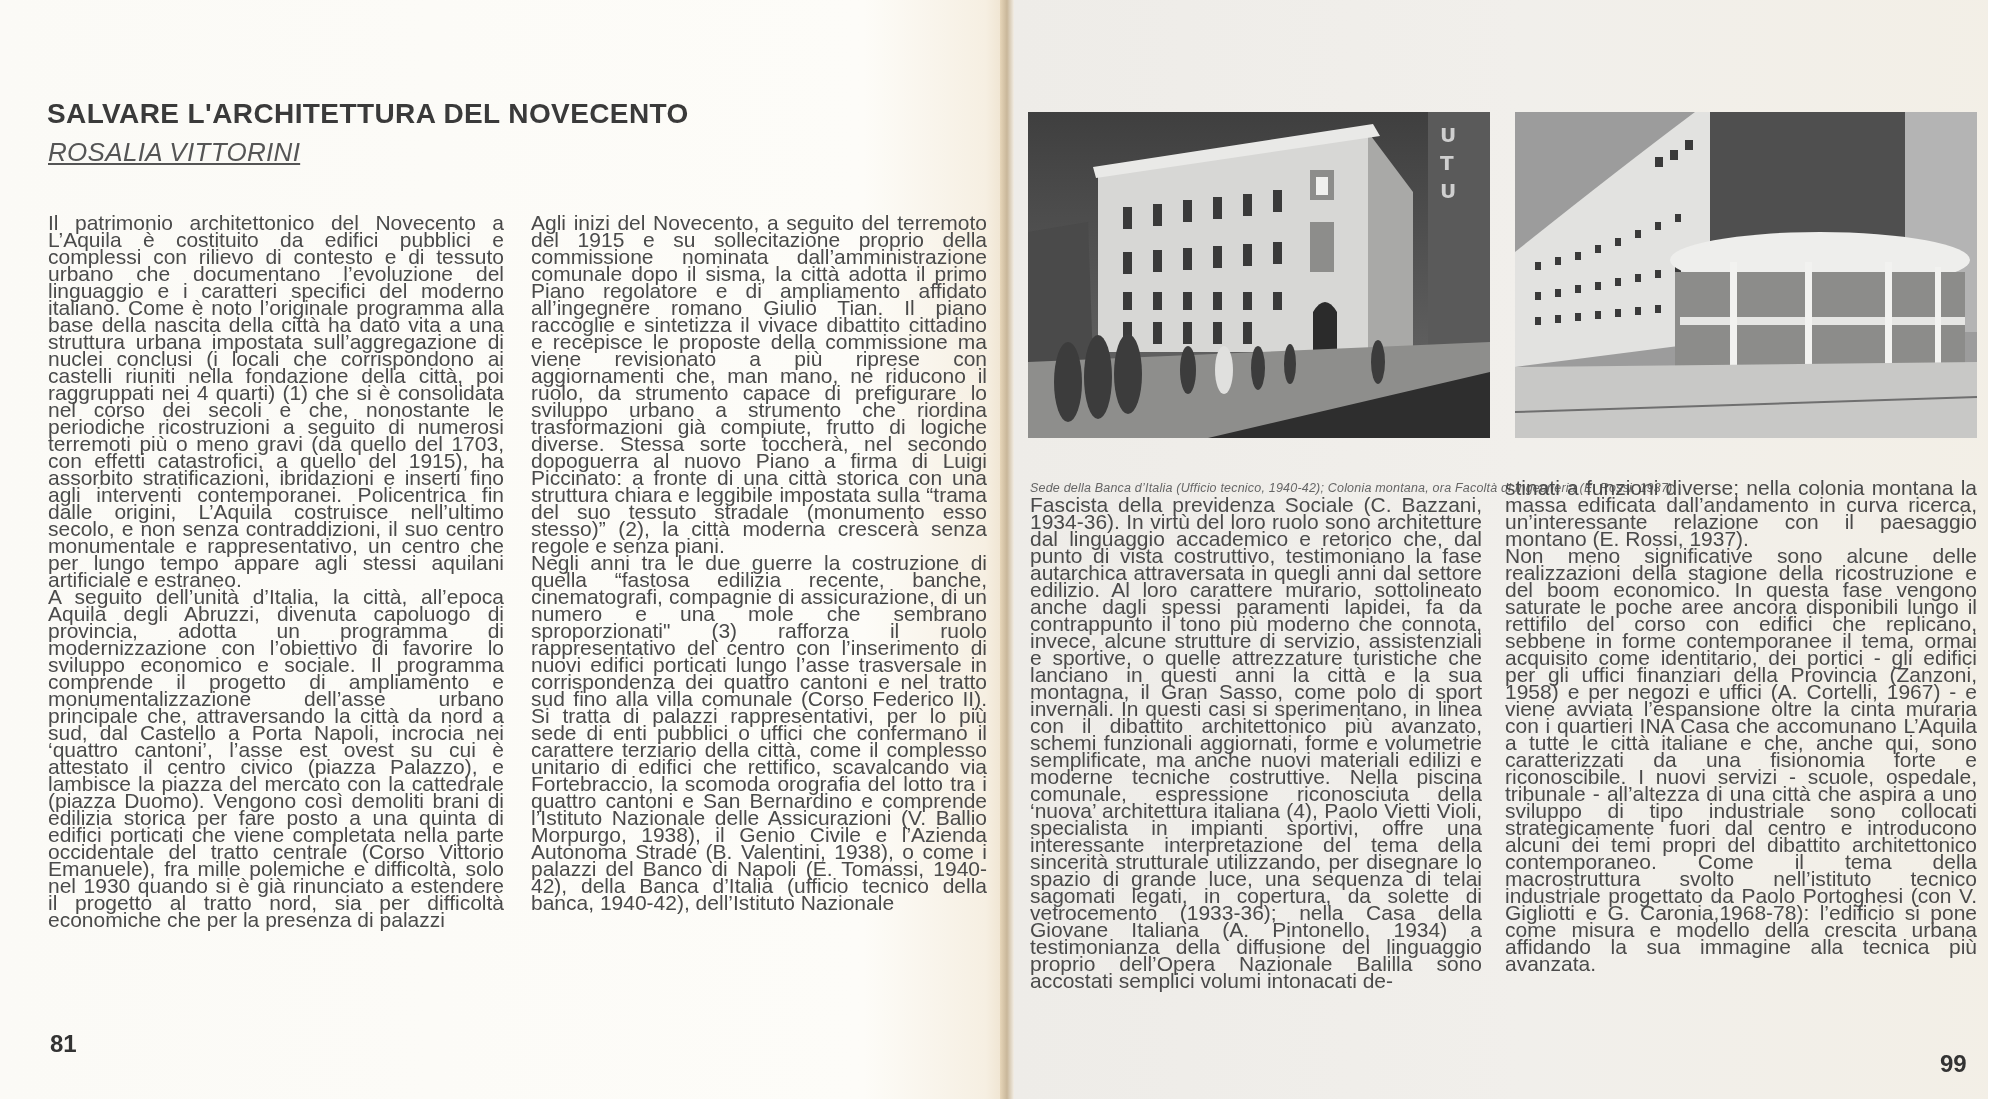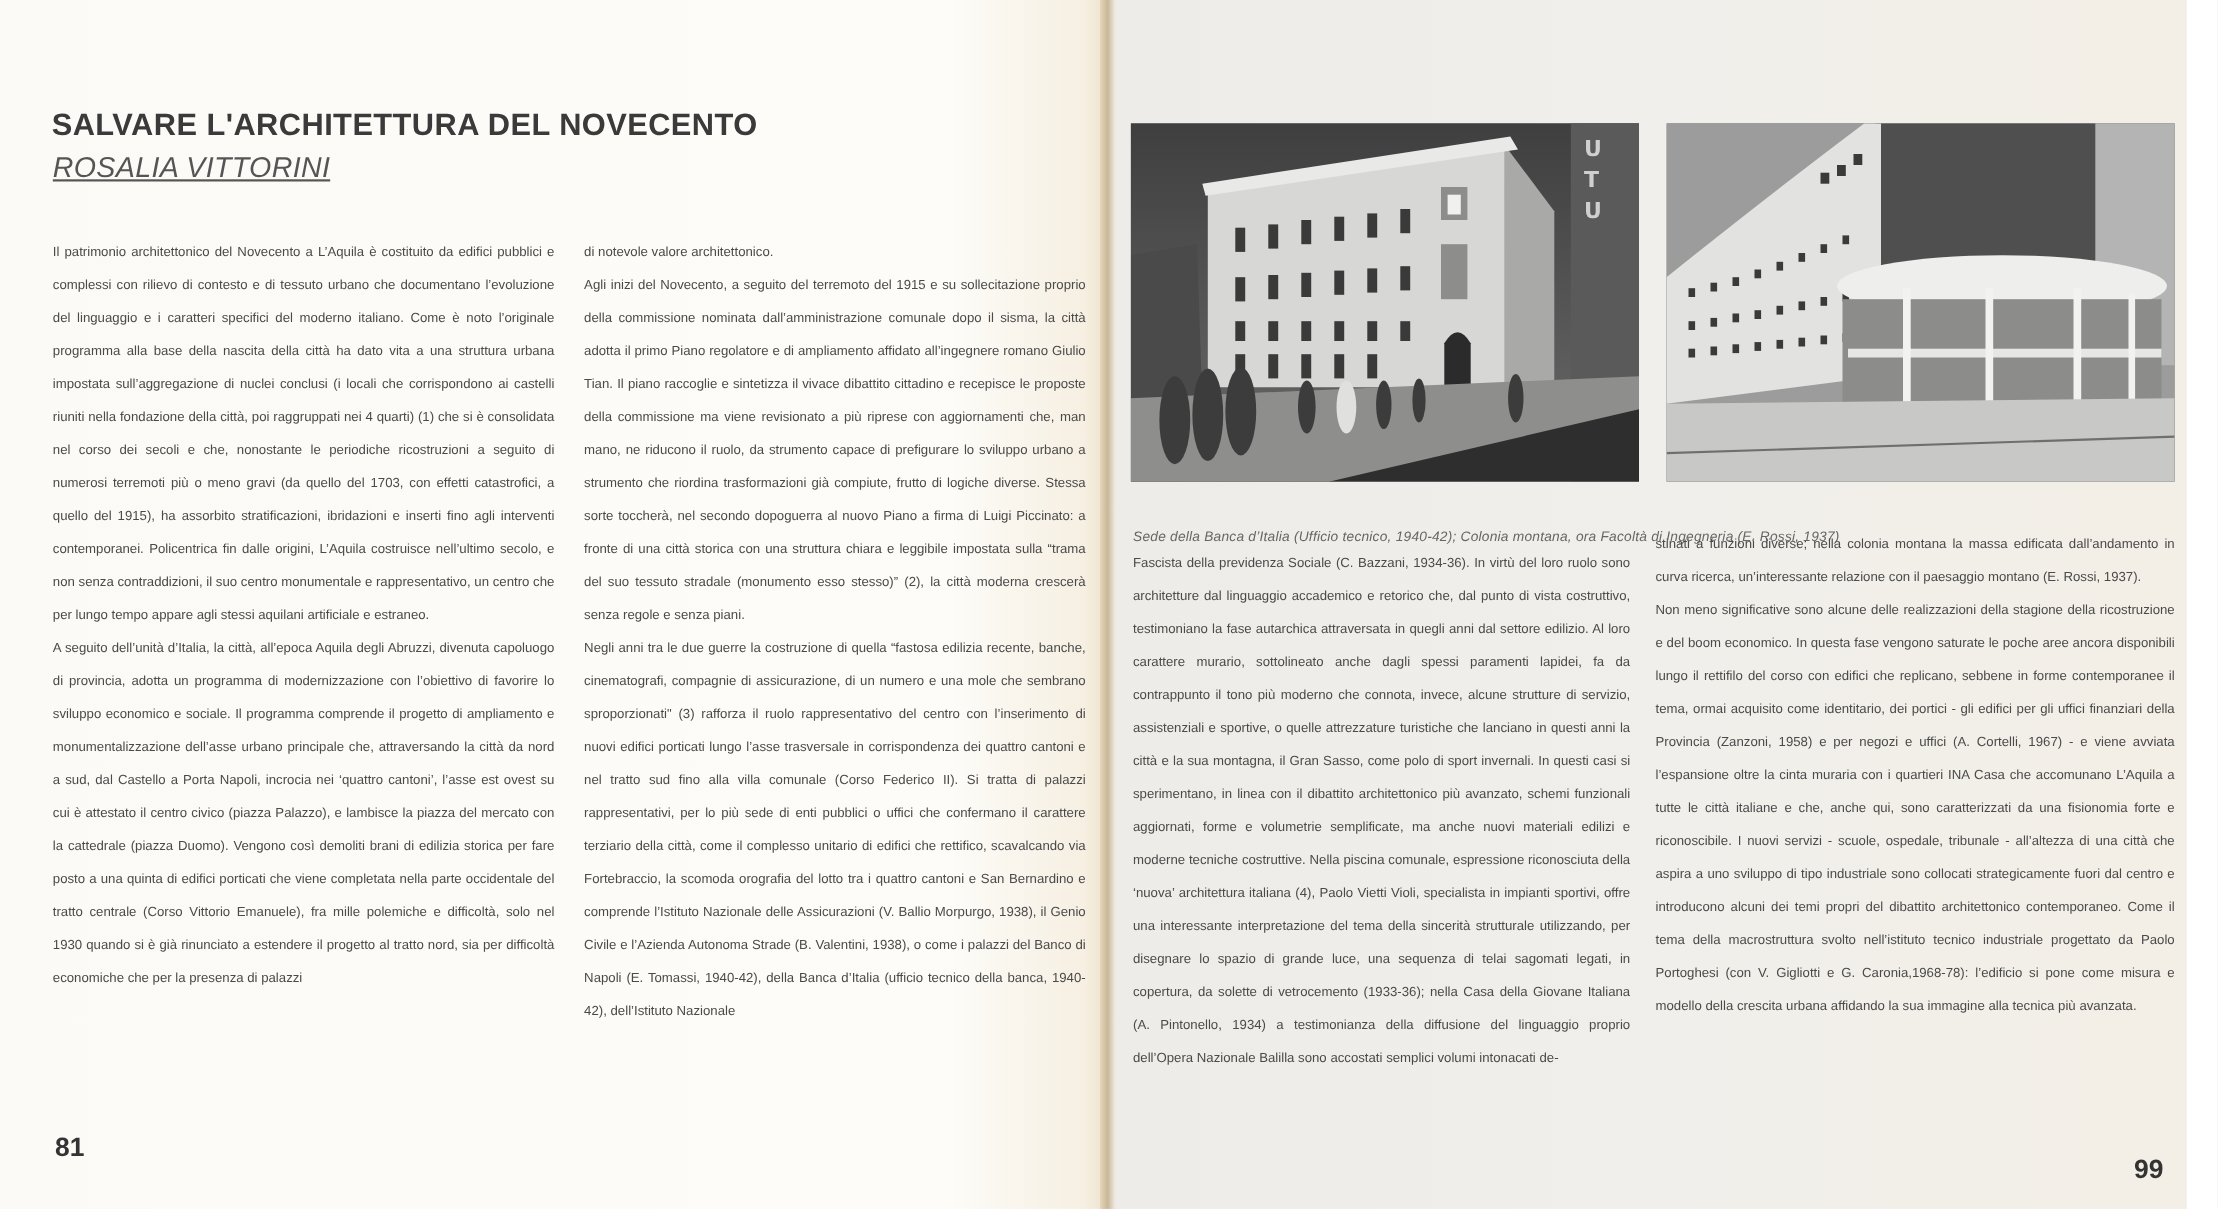--- a/index.html
+++ b/index.html
@@ -4,21 +4,21 @@
 <style>
   html,body{margin:0;padding:0;}
   body{width:2016px;height:1099px;position:relative;overflow:hidden;background:#ffffff;font-family:"Liberation Sans","DejaVu Sans",sans-serif;}
   .page{position:absolute;top:0;height:1099px;padding-left:16px;}
   .page-left{left:0;width:1000px;background:linear-gradient(to right,#fbfaf6 0%,#fdfcf8 85%,#f6efe2 97%,#eadcc4 100%);}
   .gutter{position:absolute;left:1000px;top:0;width:14px;height:1099px;background:linear-gradient(to right,#e7d6b9,#c9b79a 50%,#f2ede4);}
   .page-right{left:1014px;width:1002px;background:linear-gradient(to right,#eeece8 0%,#f1efeb 50%,#f3efe6 100%);}
   .right-white{position:absolute;right:0;top:0;width:28px;height:1099px;background:#ffffff;}
   .title{position:absolute;left:47px;top:98px;font-weight:bold;font-size:28px;letter-spacing:0.4px;color:#3a3a3a;}
   .author{position:absolute;left:48px;top:137px;font-style:italic;font-size:26px;color:#555;letter-spacing:0.3px;text-decoration:underline;}
-  .col{position:absolute;font-size:12px;line-height:30px;color:#4a4a4a;text-align:justify;}
+  .col{position:absolute;font-size:21px;line-height:17px;color:#4a4a4a;text-align:justify;}
   .col p{margin:0;}
   .col1{left:48px;top:214px;width:456px;}
   .col2{left:531px;top:214px;width:456px;}
   .col3{left:1030px;top:496px;width:452px;}
   .col4{left:1505px;top:479px;width:472px;}
   .pagenum{position:absolute;font-weight:bold;font-size:24px;color:#333;}
   .pn-left{left:50px;top:1030px;}
   .pn-right{left:1940px;top:1050px;}
   .photo{position:absolute;top:112px;height:326px;overflow:hidden;}
   .photo1{left:1028px;width:462px;background:#6f6f6f;}
@@ -31,21 +31,20 @@
 <div class="page page-left">
   <div class="title">SALVARE L'ARCHITETTURA DEL NOVECENTO</div>
   <div class="author">ROSALIA VITTORINI</div>
 
   <div class="col col1">
     <p>Il patrimonio architettonico del Novecento a L’Aquila è costituito da edifici pubblici e complessi con rilievo di contesto e di tessuto urbano che documentano l’evoluzione del linguaggio e i caratteri specifici del moderno italiano. Come è noto l’originale programma alla base della nascita della città ha dato vita a una struttura urbana impostata sull’aggregazione di nuclei conclusi (i locali che corrispondono ai castelli riuniti nella fondazione della città, poi raggruppati nei 4 quarti) (1) che si è consolidata nel corso dei secoli e che, nonostante le periodiche ricostruzioni a seguito di numerosi terremoti più o meno gravi (da quello del 1703, con effetti catastrofici, a quello del 1915), ha assorbito stratificazioni, ibridazioni e inserti fino agli interventi contemporanei. Policentrica fin dalle origini, L’Aquila costruisce nell’ultimo secolo, e non senza contraddizioni, il suo centro monumentale e rappresentativo, un centro che per lungo tempo appare agli stessi aquilani artificiale e estraneo.</p>
     <p>A seguito dell’unità d’Italia, la città, all’epoca Aquila degli Abruzzi, divenuta capoluogo di provincia, adotta un programma di modernizzazione con l’obiettivo di favorire lo sviluppo economico e sociale. Il programma comprende il progetto di ampliamento e monumentalizzazione dell’asse urbano principale che, attraversando la città da nord a sud, dal Castello a Porta Napoli, incrocia nei ‘quattro cantoni’, l’asse est ovest su cui è attestato il centro civico (piazza Palazzo), e lambisce la piazza del mercato con la cattedrale (piazza Duomo). Vengono così demoliti brani di edilizia storica per fare posto a una quinta di edifici porticati che viene completata nella parte occidentale del tratto centrale (Corso Vittorio Emanuele), fra mille polemiche e difficoltà, solo nel 1930 quando si è già rinunciato a estendere il progetto al tratto nord, sia per difficoltà economiche che per la presenza di palazzi</p>
   </div>
 
   <div class="col col2">
-    <p>di notevole valore architettonico.</p>
     <p>Agli inizi del Novecento, a seguito del terremoto del 1915 e su sollecitazione proprio della commissione nominata dall’amministrazione comunale dopo il sisma, la città adotta il primo Piano regolatore e di ampliamento affidato all’ingegnere romano Giulio Tian. Il piano raccoglie e sintetizza il vivace dibattito cittadino e recepisce le proposte della commissione ma viene revisionato a più riprese con aggiornamenti che, man mano, ne riducono il ruolo, da strumento capace di prefigurare lo sviluppo urbano a strumento che riordina trasformazioni già compiute, frutto di logiche diverse. Stessa sorte toccherà, nel secondo dopoguerra al nuovo Piano a firma di Luigi Piccinato: a fronte di una città storica con una struttura chiara e leggibile impostata sulla “trama del suo tessuto stradale (monumento esso stesso)” (2), la città moderna crescerà senza regole e senza piani.</p>
     <p>Negli anni tra le due guerre la costruzione di quella “fastosa edilizia recente, banche, cinematografi, compagnie di assicurazione, di un numero e una mole che sembrano sproporzionati" (3) rafforza il ruolo rappresentativo del centro con l’inserimento di nuovi edifici porticati lungo l’asse trasversale in corrispondenza dei quattro cantoni e nel tratto sud fino alla villa comunale (Corso Federico II). Si tratta di palazzi rappresentativi, per lo più sede di enti pubblici o uffici che confermano il carattere terziario della città, come il complesso unitario di edifici che rettifico, scavalcando via Fortebraccio, la scomoda orografia del lotto tra i quattro cantoni e San Bernardino e comprende l’Istituto Nazionale delle Assicurazioni (V. Ballio Morpurgo, 1938), il Genio Civile e l’Azienda Autonoma Strade (B. Valentini, 1938), o come i palazzi del Banco di Napoli (E. Tomassi, 1940-42), della Banca d’Italia (ufficio tecnico della banca, 1940-42), dell’Istituto Nazionale</p>
   </div>
 
   <div class="pagenum pn-left">81</div>
 </div>
 
 <div class="gutter"></div>
 
 <div class="page page-right"></div>

